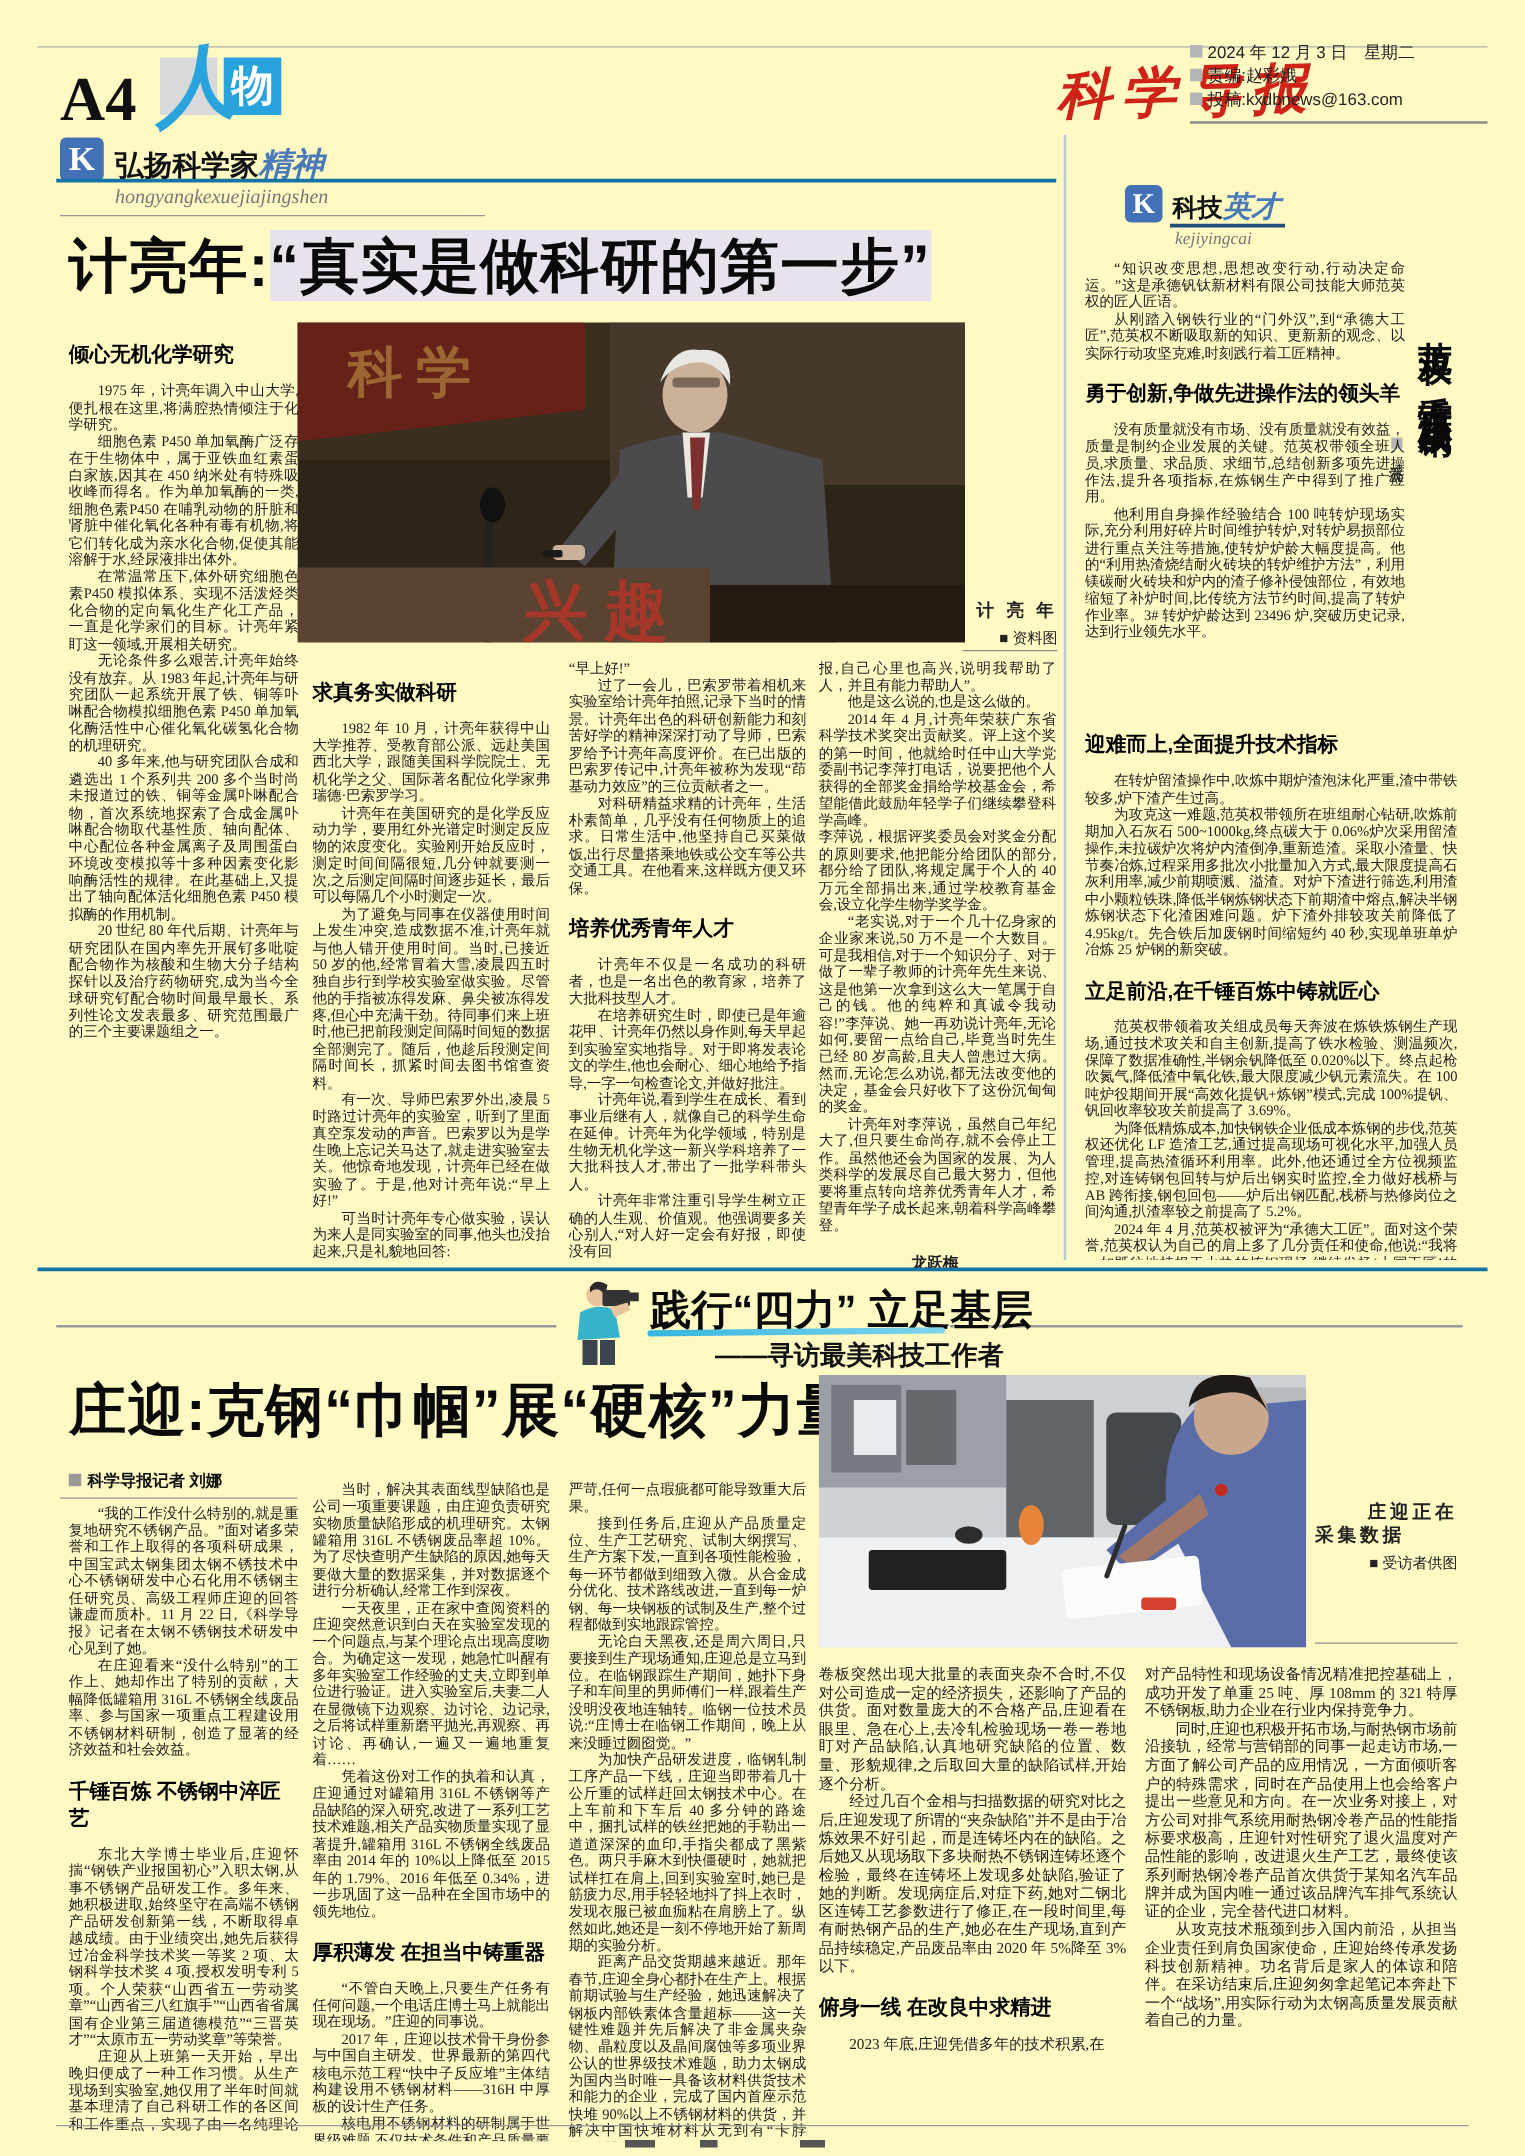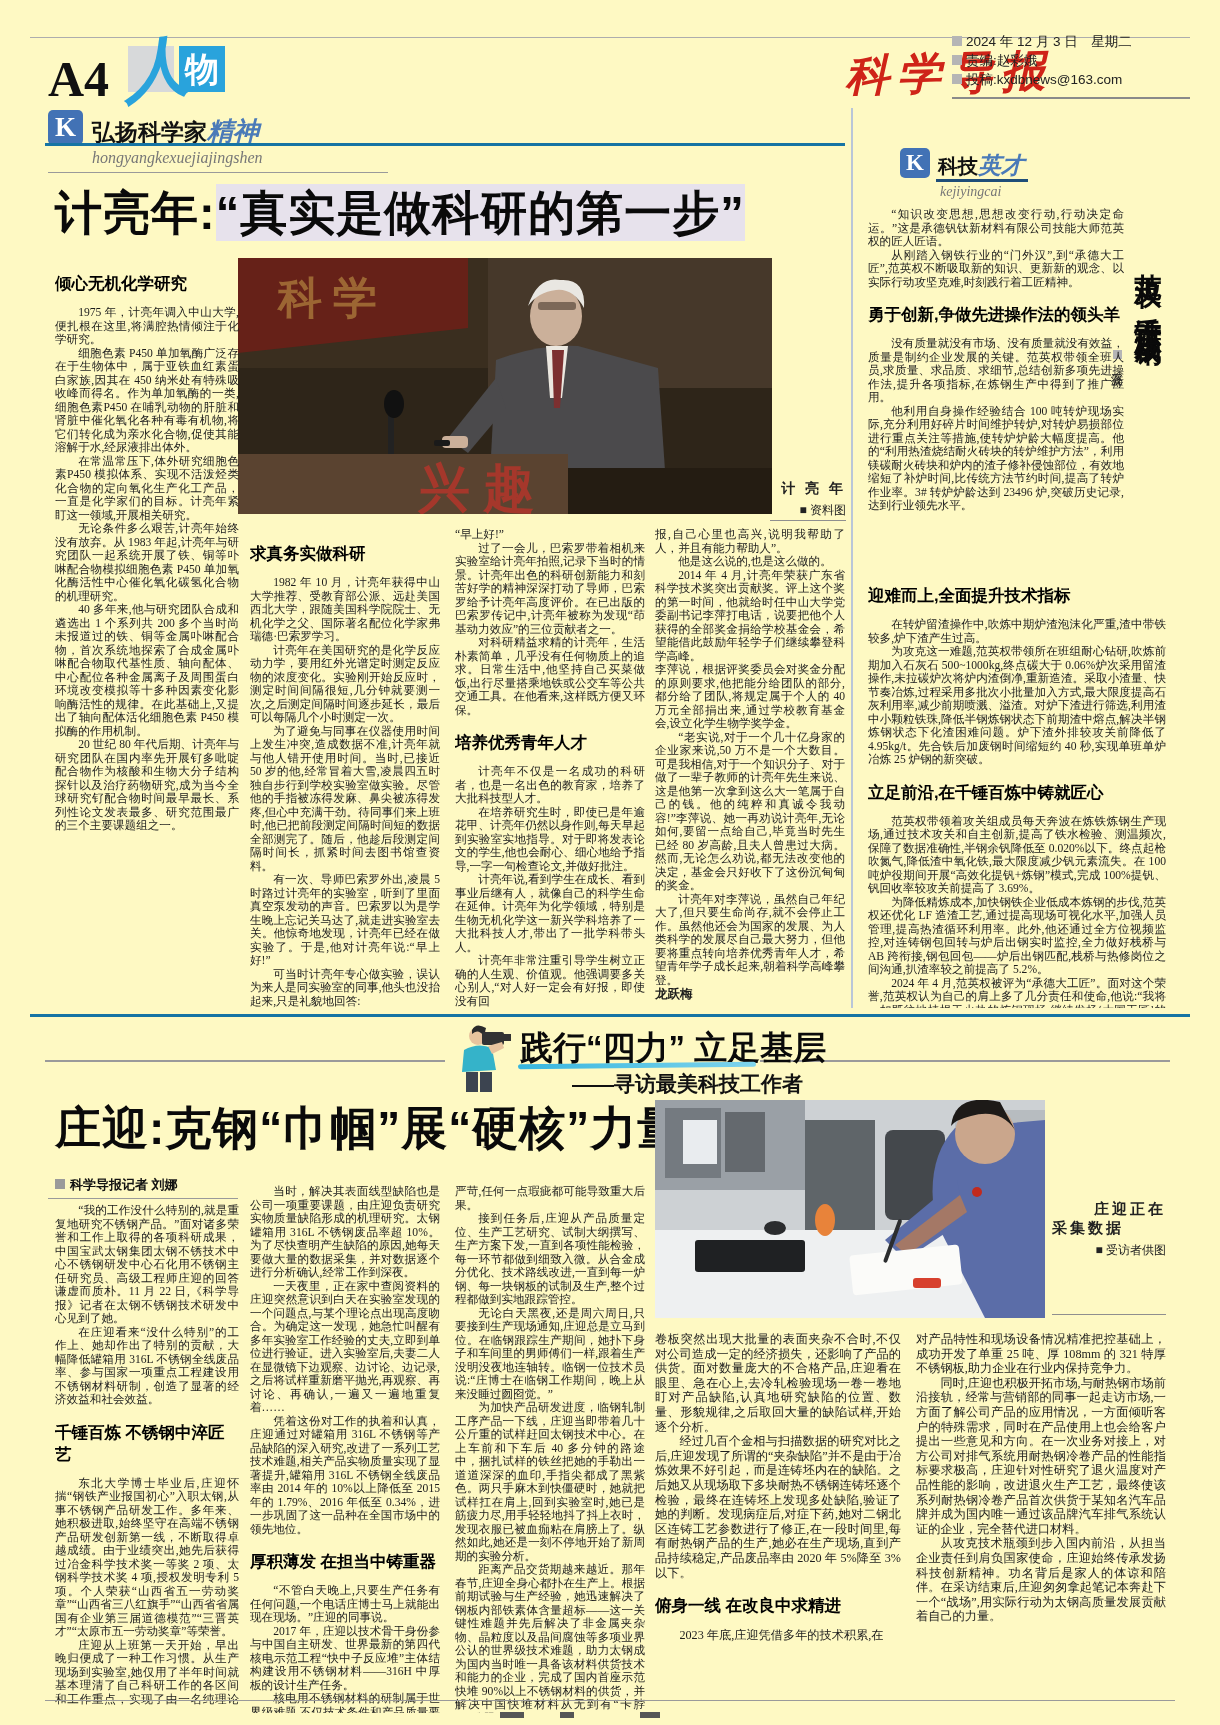--- a/index.html
+++ b/index.html
@@ -31,21 +31,21 @@
   .headline{font-family:"Liberation Sans",sans-serif;font-weight:bold;color:#0a0a0a;font-size:47px;
             letter-spacing:1px;white-space:nowrap;}
   .hl-mark{background:#e7e2ec;padding:2px 0;}
   
   .col{position:absolute;overflow:hidden;text-align:justify;}
   .col p.para{margin:0;font-size:11.6px;line-height:13.5px;text-indent:2em;}
   .col p.cont{text-indent:0;}
   .col h3.subhead{font-family:"Liberation Sans",sans-serif;font-weight:bold;font-size:16.5px;
                   margin:15px 0 11px 0;text-indent:0;color:#000;text-align:left;}
   .col.wideb p.para{font-size:12.2px;line-height:14.6px;}
-  .sig{text-align:left;font-weight:bold;font-size:12.5px;margin-top:8px;padding-right:8px;
+  .sig{text-align:center;font-weight:bold;font-size:12.5px;margin-top:24px;padding-right:8px;
        font-family:"Liberation Sans",sans-serif;}
   
   .vdivider{position:absolute;width:2px;background:#b9c6d8;}
   .vtitle{position:absolute;writing-mode:vertical-rl;font-family:"Liberation Sans",sans-serif;
           font-weight:bold;font-size:27px;letter-spacing:4px;color:#0a0a0a;}
   .vbyline{position:absolute;writing-mode:vertical-rl;font-size:12.5px;color:#222;
            font-family:"Liberation Sans",sans-serif;}
   .vbyline .sq{display:inline-block;width:9px;height:9px;background:#b5b5b5;margin-bottom:4px;}
   .sb-underline{position:absolute;height:3px;background:#1f4e79;}
   

